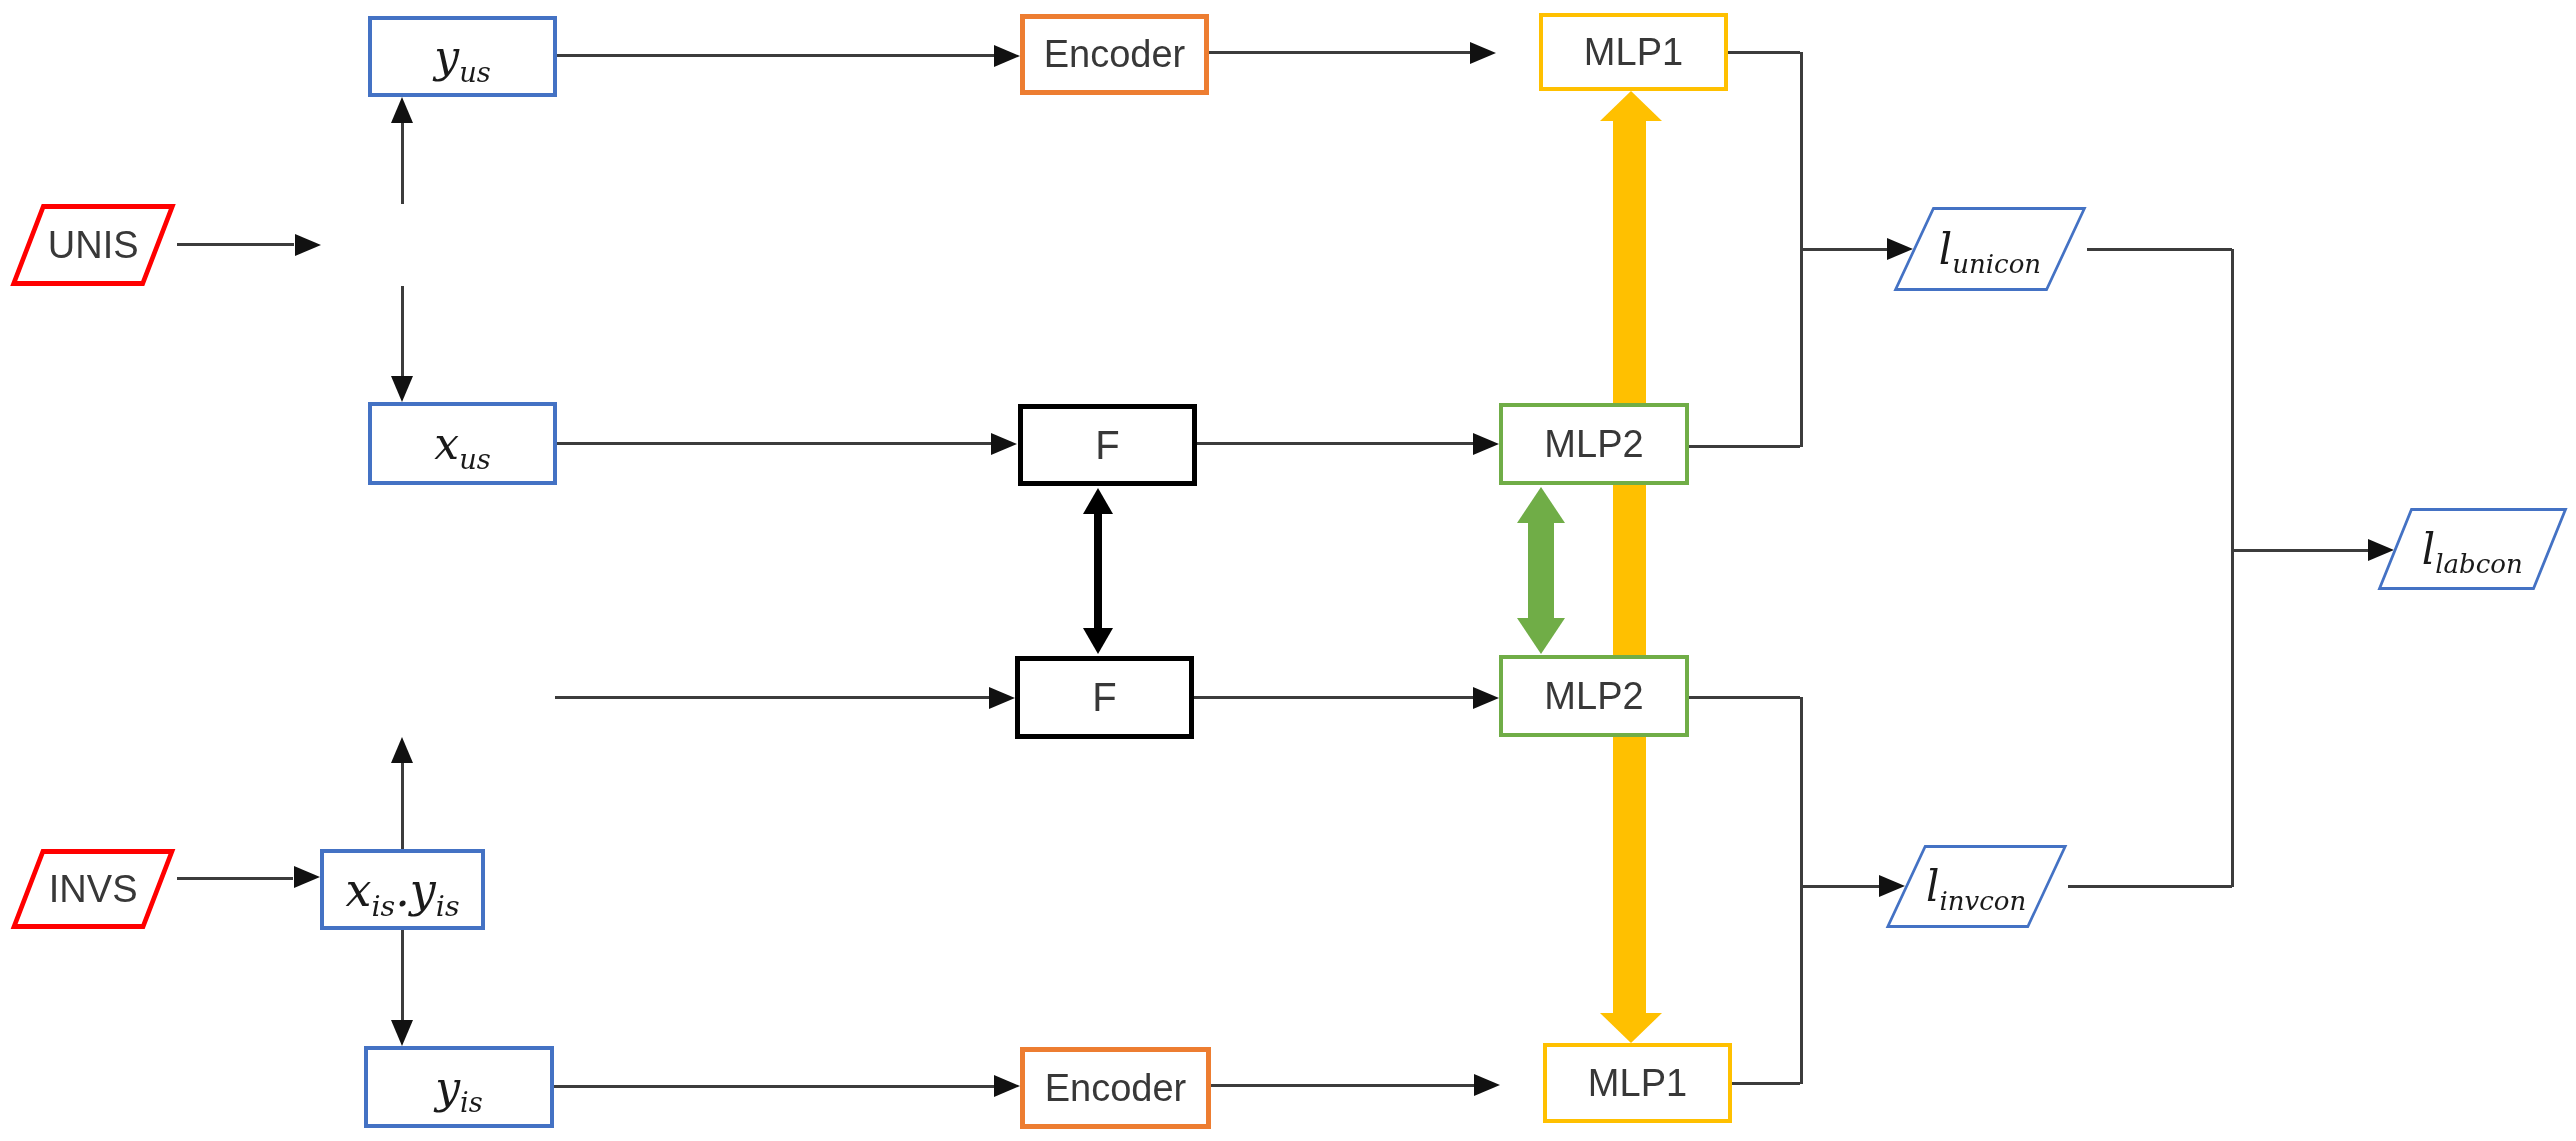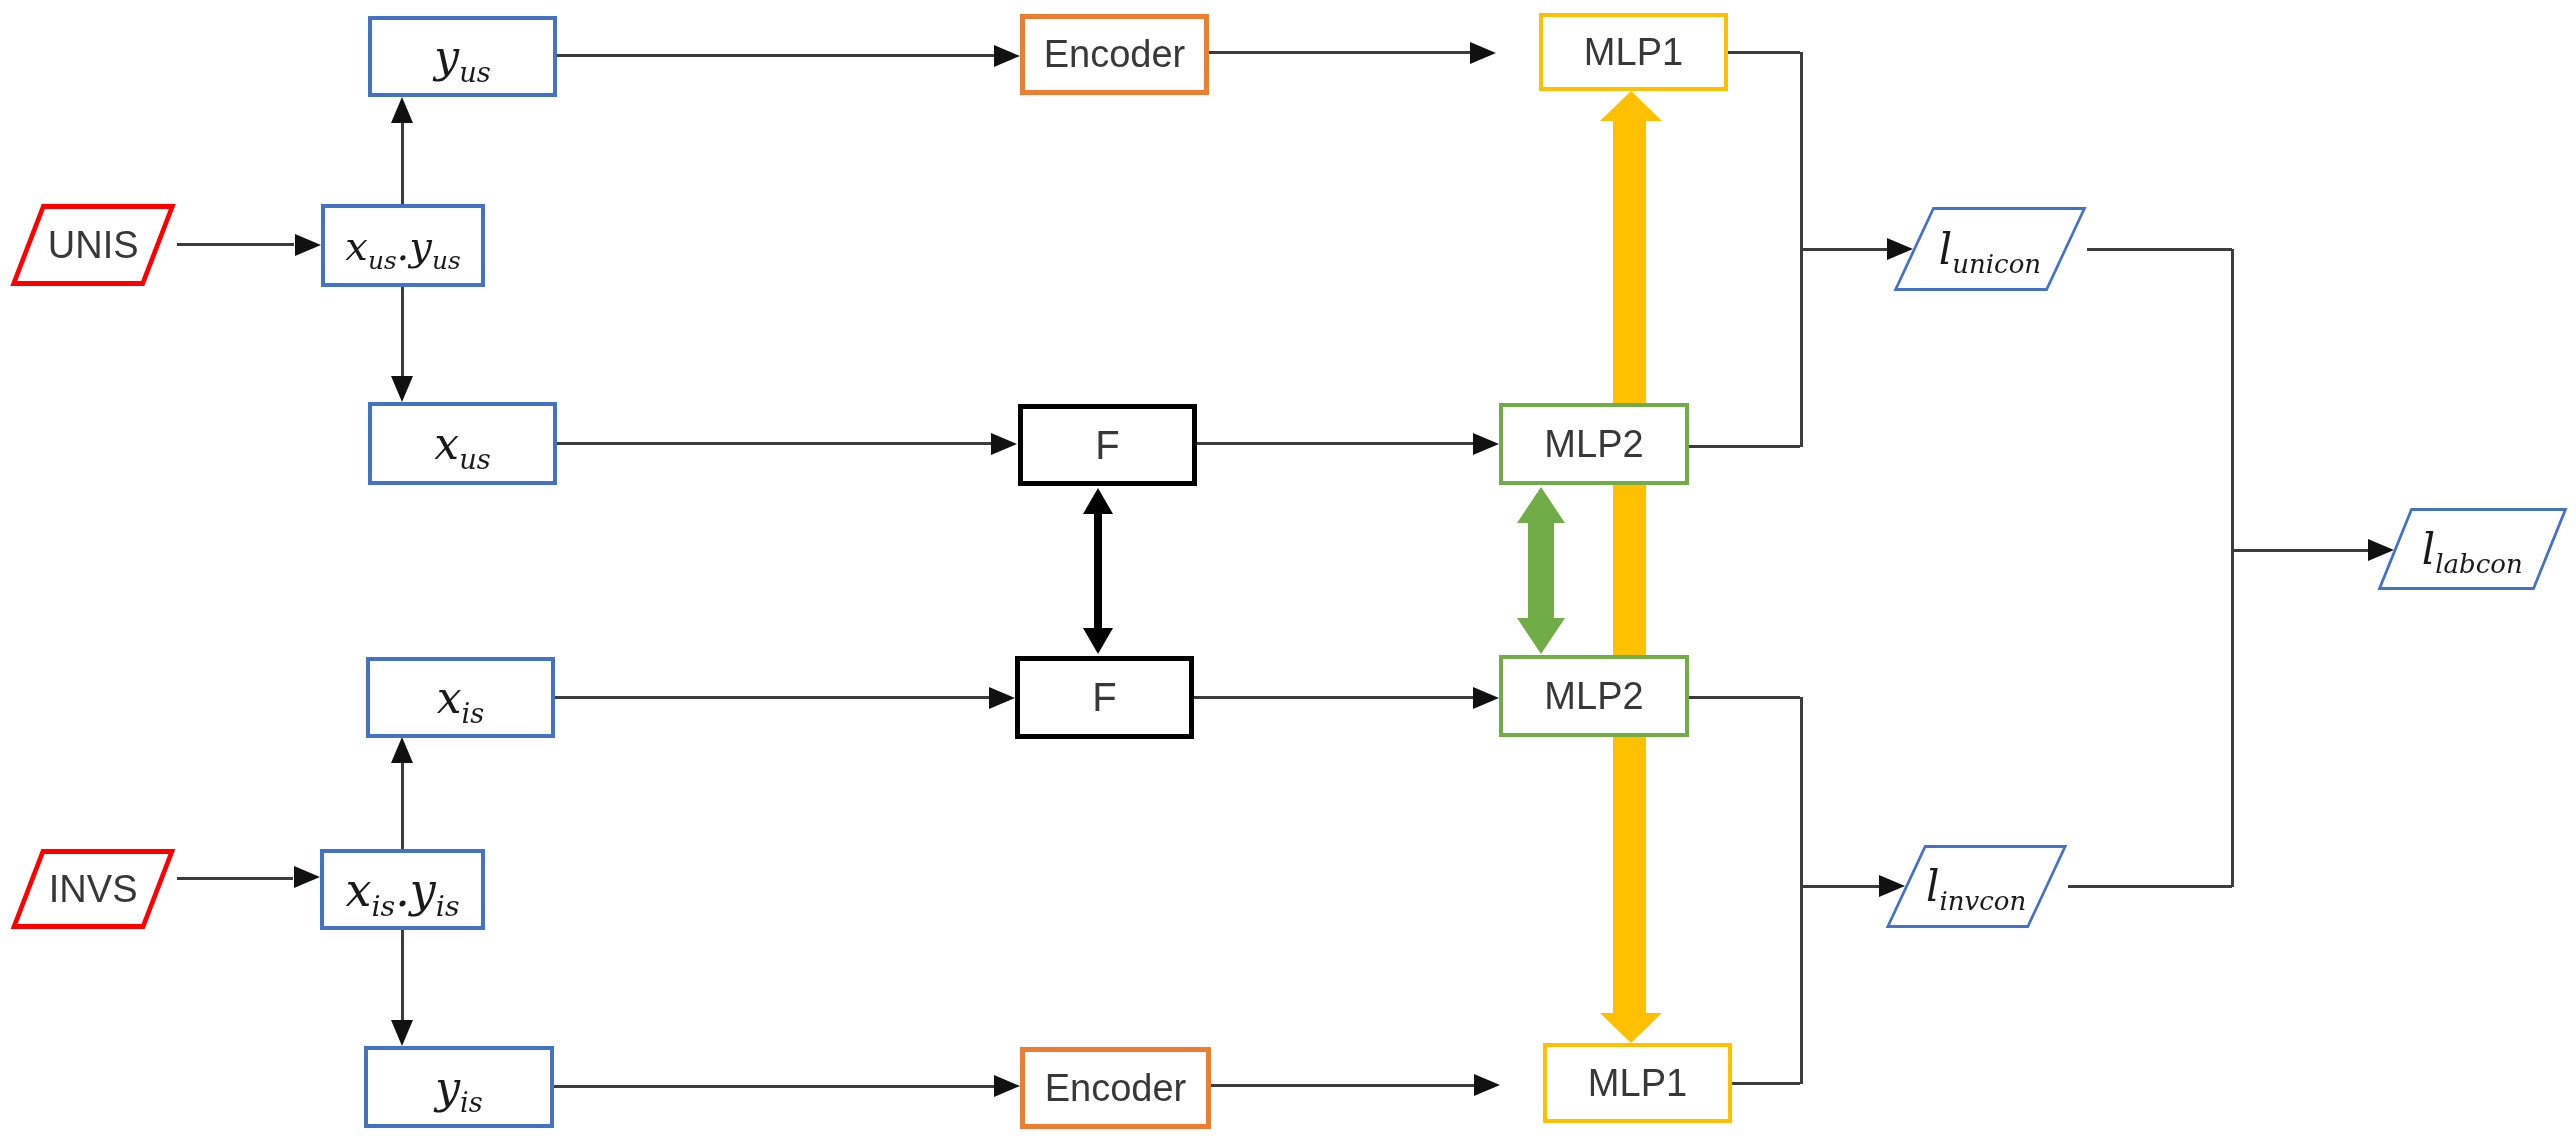--- a/index.html
+++ b/index.html
@@ -121,28 +121,22 @@
   <div class="pgram pg-red" style="left:26px;top:204px;width:134px;height:82px;">
     <span class="sans">UNIS</span>
   </div>
   <div class="pgram pg-red" style="left:26px;top:849px;width:134px;height:80px;">
     <span class="sans">INVS</span>
   </div>
 
   <div class="box b-blue" style="left:368px;top:16px;width:189px;height:81px;">
     <span class="math"><span>y</span><sub>us</sub></span>
   </div>
-  <div class="box b-blue" style="left:321px;top:204px;width:164px;height:83px;">
-    <span class="math" style="font-size:40px;"><span>x</span><sub>us</sub><span>.</span><span>y</span><sub>us</sub></span>
-  </div>
   <div class="box b-blue" style="left:368px;top:402px;width:189px;height:83px;">
     <span class="math"><span>x</span><sub>us</sub></span>
-  </div>
-  <div class="box b-blue" style="left:366px;top:657px;width:189px;height:81px;">
-    <span class="math"><span>x</span><sub>is</sub></span>
   </div>
   <div class="box b-blue" style="left:320px;top:849px;width:165px;height:81px;">
     <span class="math" style="font-size:46px;"><span>x</span><sub>is</sub><span>.</span><span>y</span><sub>is</sub></span>
   </div>
   <div class="box b-blue" style="left:364px;top:1046px;width:190px;height:82px;">
     <span class="math"><span>y</span><sub>is</sub></span>
   </div>
 
   <div class="box b-orange" style="left:1020px;top:14px;width:189px;height:81px;">
     <span class="sans">Encoder</span>

